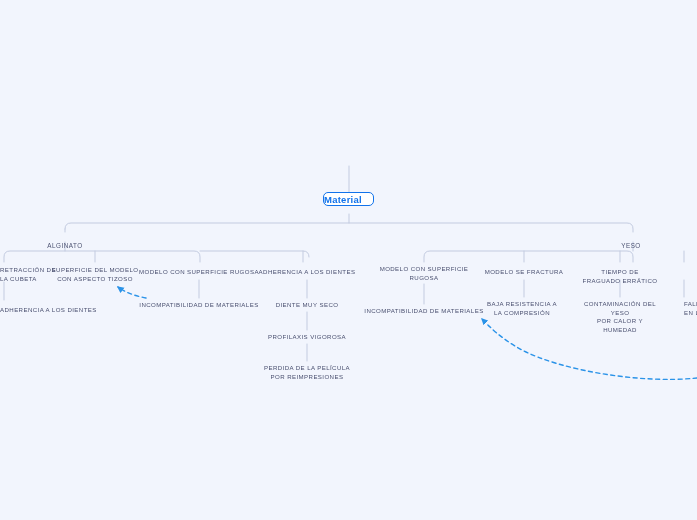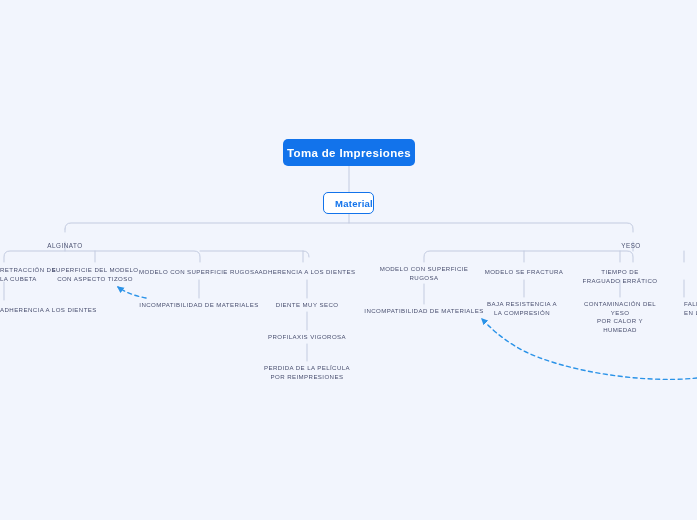--- a/index.html
+++ b/index.html
@@ -22,23 +22,23 @@
     display:flex;align-items:center;justify-content:center;
     box-sizing:border-box;
   }
   .root span{
     color:#ffffff;font-size:11.5px;font-weight:bold;letter-spacing:.35px;
     white-space:nowrap;
   }
 
   
   .pill{
-    left:323px;top:192px;width:51px;height:22px;
+    left:323px;top:192px;width:51px;height:14px;
     background:#ffffff;border:1.6px solid #1273eb;border-radius:5px;
-    display:flex;align-items:center;justify-content:flex-end;
+    display:flex;align-items:center;justify-content:flex-start;
     box-sizing:border-box;
   }
   .pill span{
     color:#1273eb;font-size:9.5px;font-weight:bold;letter-spacing:.25px;
     white-space:nowrap;
   }
 
   
   .leaf{
     color:#4a5070;
@@ -92,23 +92,20 @@
       <path d="M524,280 L524,297"></path>
       <path d="M620,280 L620,297"></path>
       <path d="M684,280 L684,297"></path>
     </g>
     <g fill="none" stroke="#2b93e8" stroke-width="1.4" stroke-dasharray="4 3.5" stroke-linecap="round">
       <path d="M146,298 C136,296 126,293 118,287" marker-end="url(#ah)"></path>
       <path d="M697,378 C640,384 560,370 522,350 C500,338 490,327 482,319" marker-end="url(#ah)"></path>
     </g>
   </svg>
 
-  <div class="node root">
-    <span>Toma de Impresiones</span>
-  </div>
 
   <div class="node pill">
     <span>Material</span>
   </div>
 
   <div class="node leaf cat" style="left:65px;top:233px;">
     <span>ALGINATO</span>
   </div>
   <div class="node leaf cat" style="left:631px;top:233px;">
     <span>YESO</span>

